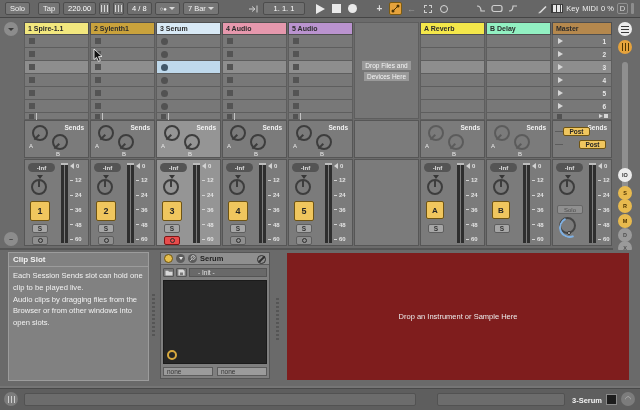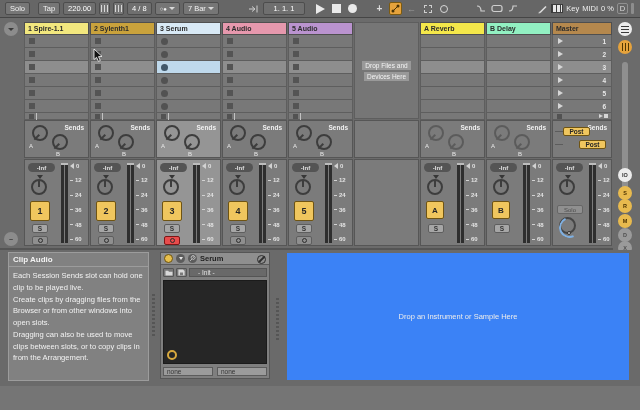--- a/index.html
+++ b/index.html
@@ -139,21 +139,21 @@
   .hotswap::after{content:'';position:absolute;left:3px;top:-1px;width:1.5px;height:8px;background:#2f2f2f;transform:rotate(45deg);}
   #dev-preset-row{position:absolute;left:0;top:13px;width:108px;height:12px;display:flex;align-items:center;gap:2px;padding:0 2px;}
   .miniicon{width:11px;height:9px;background:#777;border:1px solid #555;border-radius:1px;display:flex;
             align-items:center;justify-content:center;}
   #preset-field{flex:1;height:9px;background:#696969;border:1px solid #555;color:#e2e2e2;font-size:6.5px;
                 display:flex;align-items:center;padding-left:8px;}
   #dev-screen{position:absolute;left:2px;top:27px;width:104px;height:84px;background:#262626;border:1px solid #1b1b1b;}
   #dev-knob{position:absolute;left:3px;bottom:3px;width:10px;height:10px;border:2px solid #d8a93e;border-radius:50%;}
   .nonefield{position:absolute;top:114px;width:50px;height:9px;background:#9b9b9b;border:1px solid #5c5c5c;
              color:#333;font-size:6.5px;display:flex;align-items:center;padding-left:3px;}
-  #drop-area{position:absolute;left:286px;top:2px;width:344px;height:129px;background:#3b82f6;border:1px solid #6a6a6a;
+  #drop-area{position:absolute;left:286px;top:2px;width:344px;height:129px;background:#7f1d1d;border:1px solid #6a6a6a;
              display:flex;align-items:center;justify-content:center;color:#ececec;font-size:7.5px;}
 
   
   #statusbar{position:absolute;left:0;top:388px;width:640px;height:22px;background:#5e5e5e;border-top:1px solid #494949;}
   .statusfield{position:absolute;top:4px;height:13px;background:#6c6c6c;border:1px solid #525252;border-radius:2px;}
   #seltrack{position:absolute;left:572px;top:7px;font-size:7.5px;font-weight:bold;color:#f2f2f2;}
   #midisq{position:absolute;left:606px;top:5px;width:11px;height:11px;background:#1d1d1d;border:1px solid #8a8a8a;}
   .statcirc{position:absolute;width:14px;height:14px;border-radius:50%;background:#7c7c7c;top:3px;
             display:flex;align-items:center;justify-content:center;color:#cfcfcf;font-size:7px;}
 
@@ -819,25 +819,24 @@
           <div class="vtog on" style="top: 181px;">R</div>
           <div class="vtog on" style="top: 196px;">M</div>
           <div class="vtog off" style="top: 210px;">D</div>
           <div class="vtog off" style="top: 223px;">X</div>
         </div>
     </div>
   </div>
 
   <div id="detail">
     <div id="info-panel">
-      <div id="info-title">Clip Audio</div>
+      <div id="info-title">Clip Slot</div>
       <div id="info-body">
         <p>Each Session Sends slot can hold one clip to be played live.</p>
-        <p>Create clips by dragging files from the Browser or from other windows into open slots.</p>
-        <p>Dragging can also be used to move clips between slots, or to copy clips in from the Arrangement.</p>
+        <p>Audio clips by dragging files from the Browser or from other windows into open slots.</p>
       </div>
     </div>
     <div class="vdots" style="left:152px;top:42px;"></div>
 
     <div id="device">
       <div id="dev-title">
         <div class="devact"></div>
         <div class="devcirc">
             <span class="tri-dn-w"></span>
           </div>
@@ -875,17 +874,27 @@
           <span>none</span>
         </div>
     </div>
     <div class="vdots" style="left:276px;top:46px;"></div>
 
     <div id="drop-area">
       <span>Drop an Instrument or Sample Here</span>
     </div>
   </div>
 
+  <div id="statusbar">
+    <div class="statcirc" style="left:4px;">
+      <div style="width:7px;height:7px;background:repeating-linear-gradient(90deg,#cfcfcf 0 1px,transparent 1px 3px);"></div>
+    </div>
+    <div class="statusfield" style="left:24px;width:392px;"></div>
+    <div class="statusfield" style="left:437px;width:128px;"></div>
+    <div id="seltrack"><span>3-Serum</span></div>
+    <div id="midisq"></div>
+    <div class="statcirc" style="left:621px;">◠</div>
+  </div>
 
   <svg id="cursor" width="11" height="15" viewBox="0 0 11 15">
     <path d="M1 1 L1 11.5 L3.6 9.3 L5.4 13.4 L7.3 12.5 L5.5 8.6 L9 8.4 Z" fill="#141414" stroke="#fff" stroke-width="0.8"></path>
   </svg>
 </div>
 
 </body></html>

